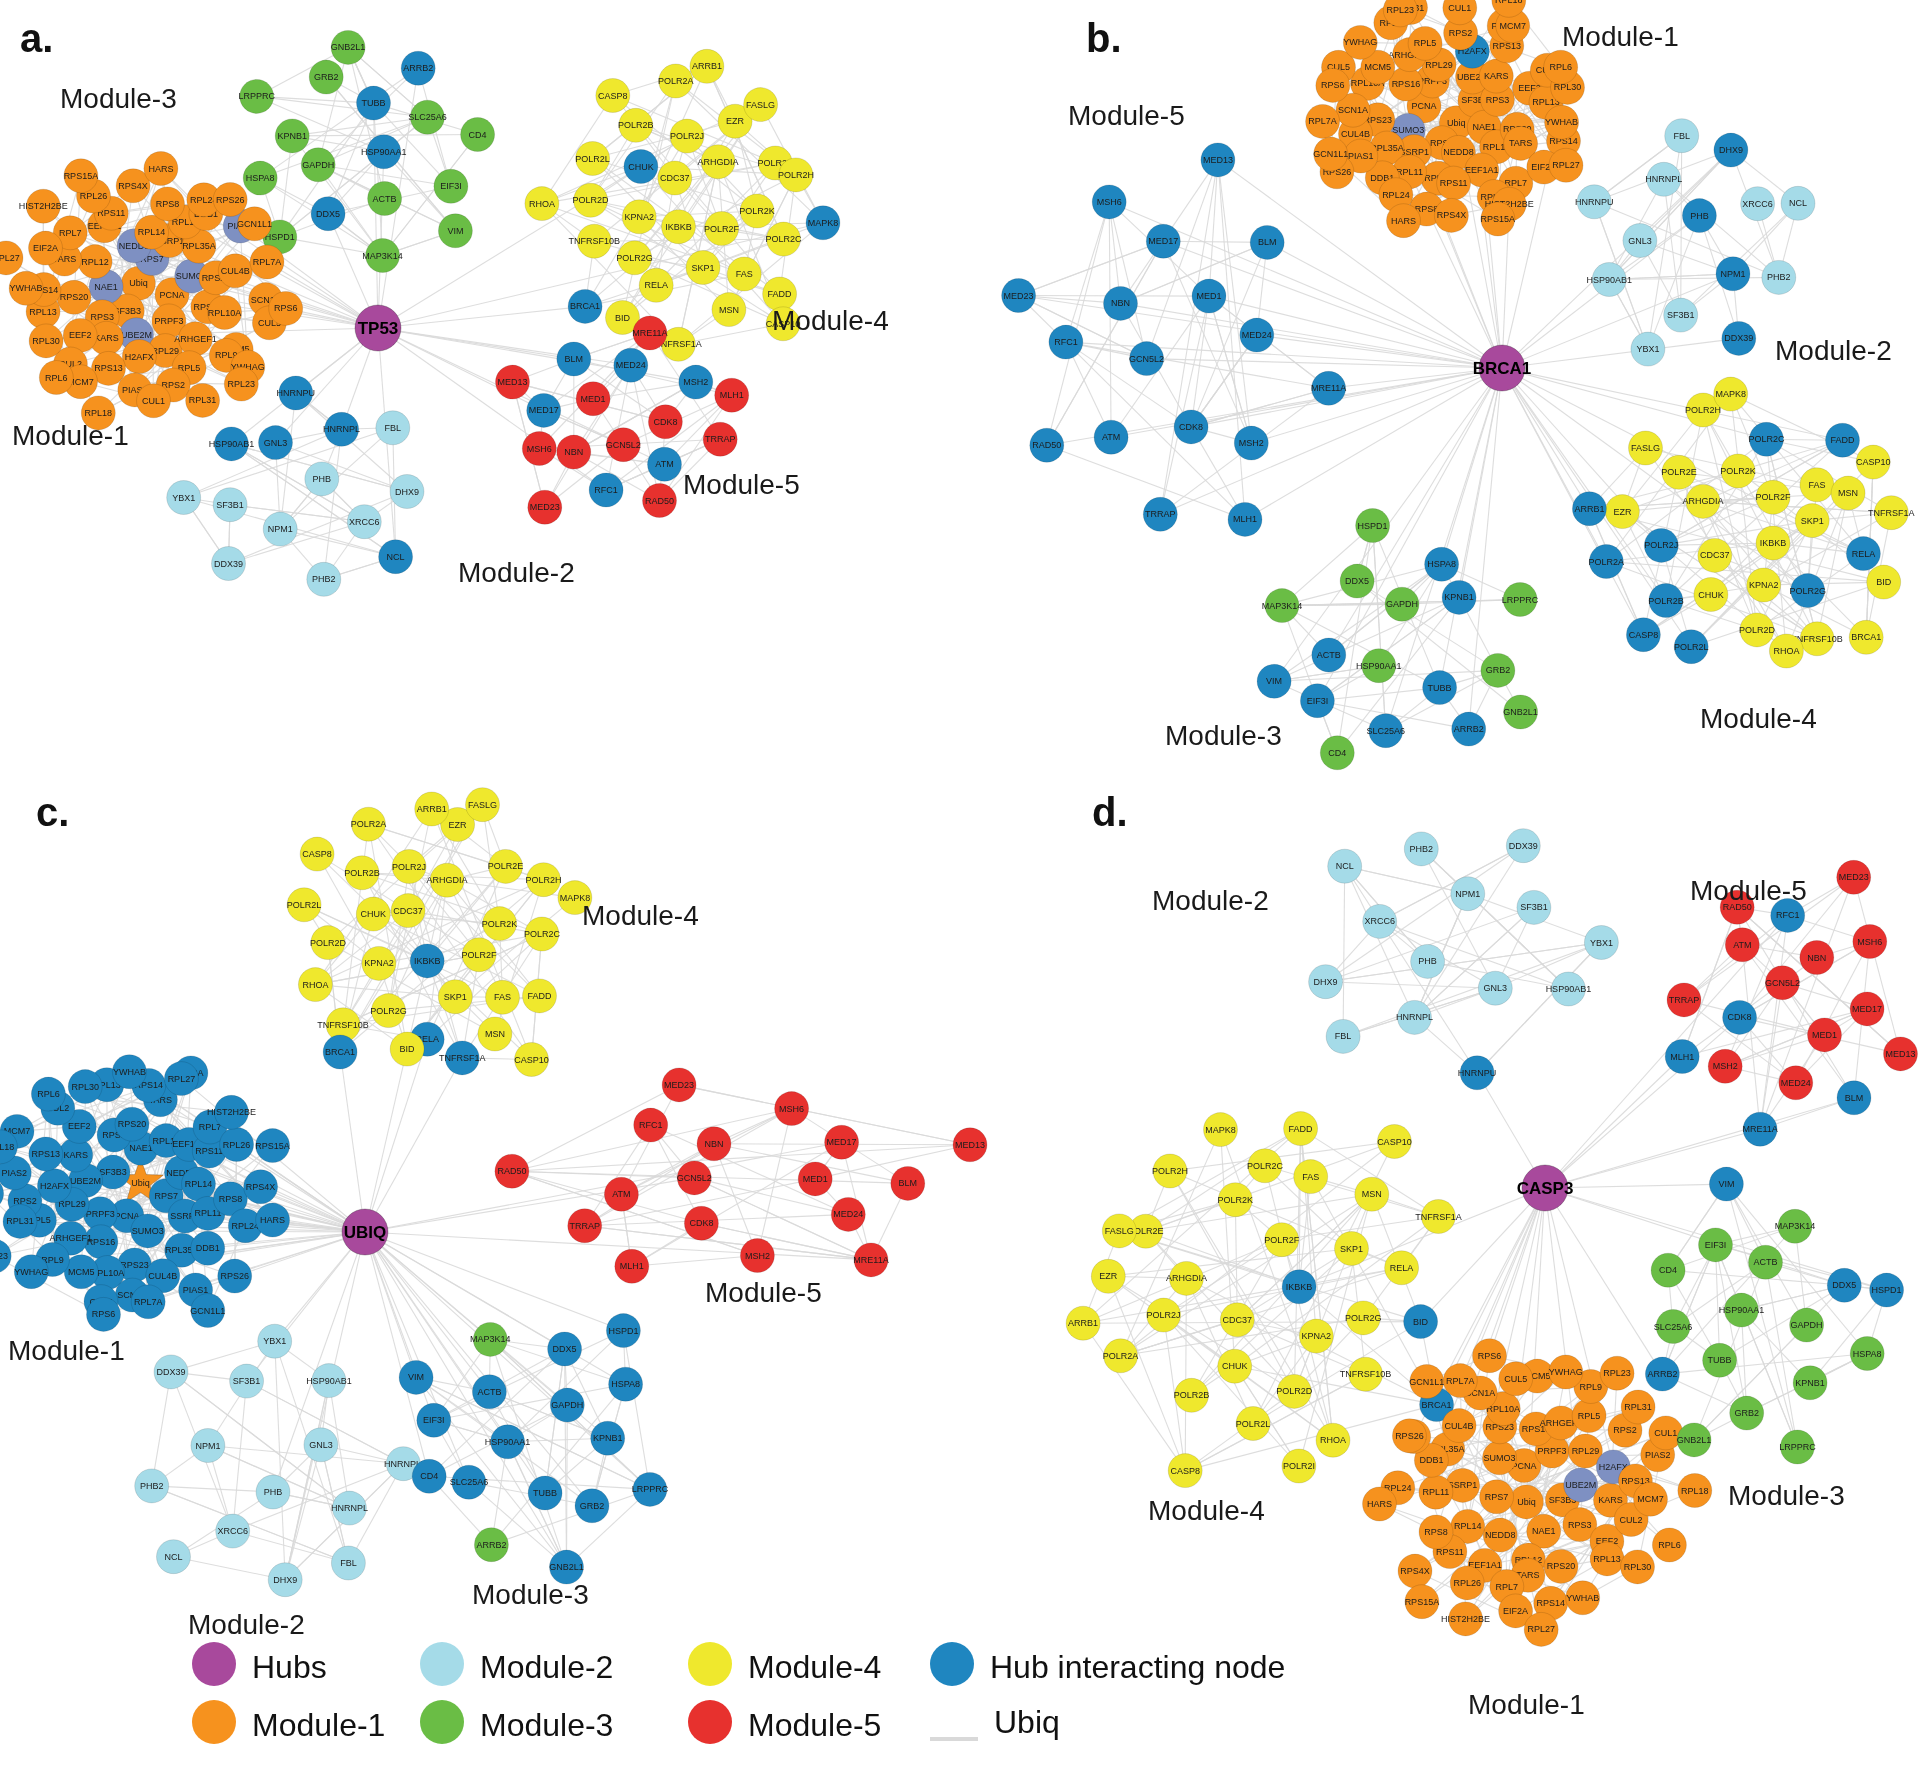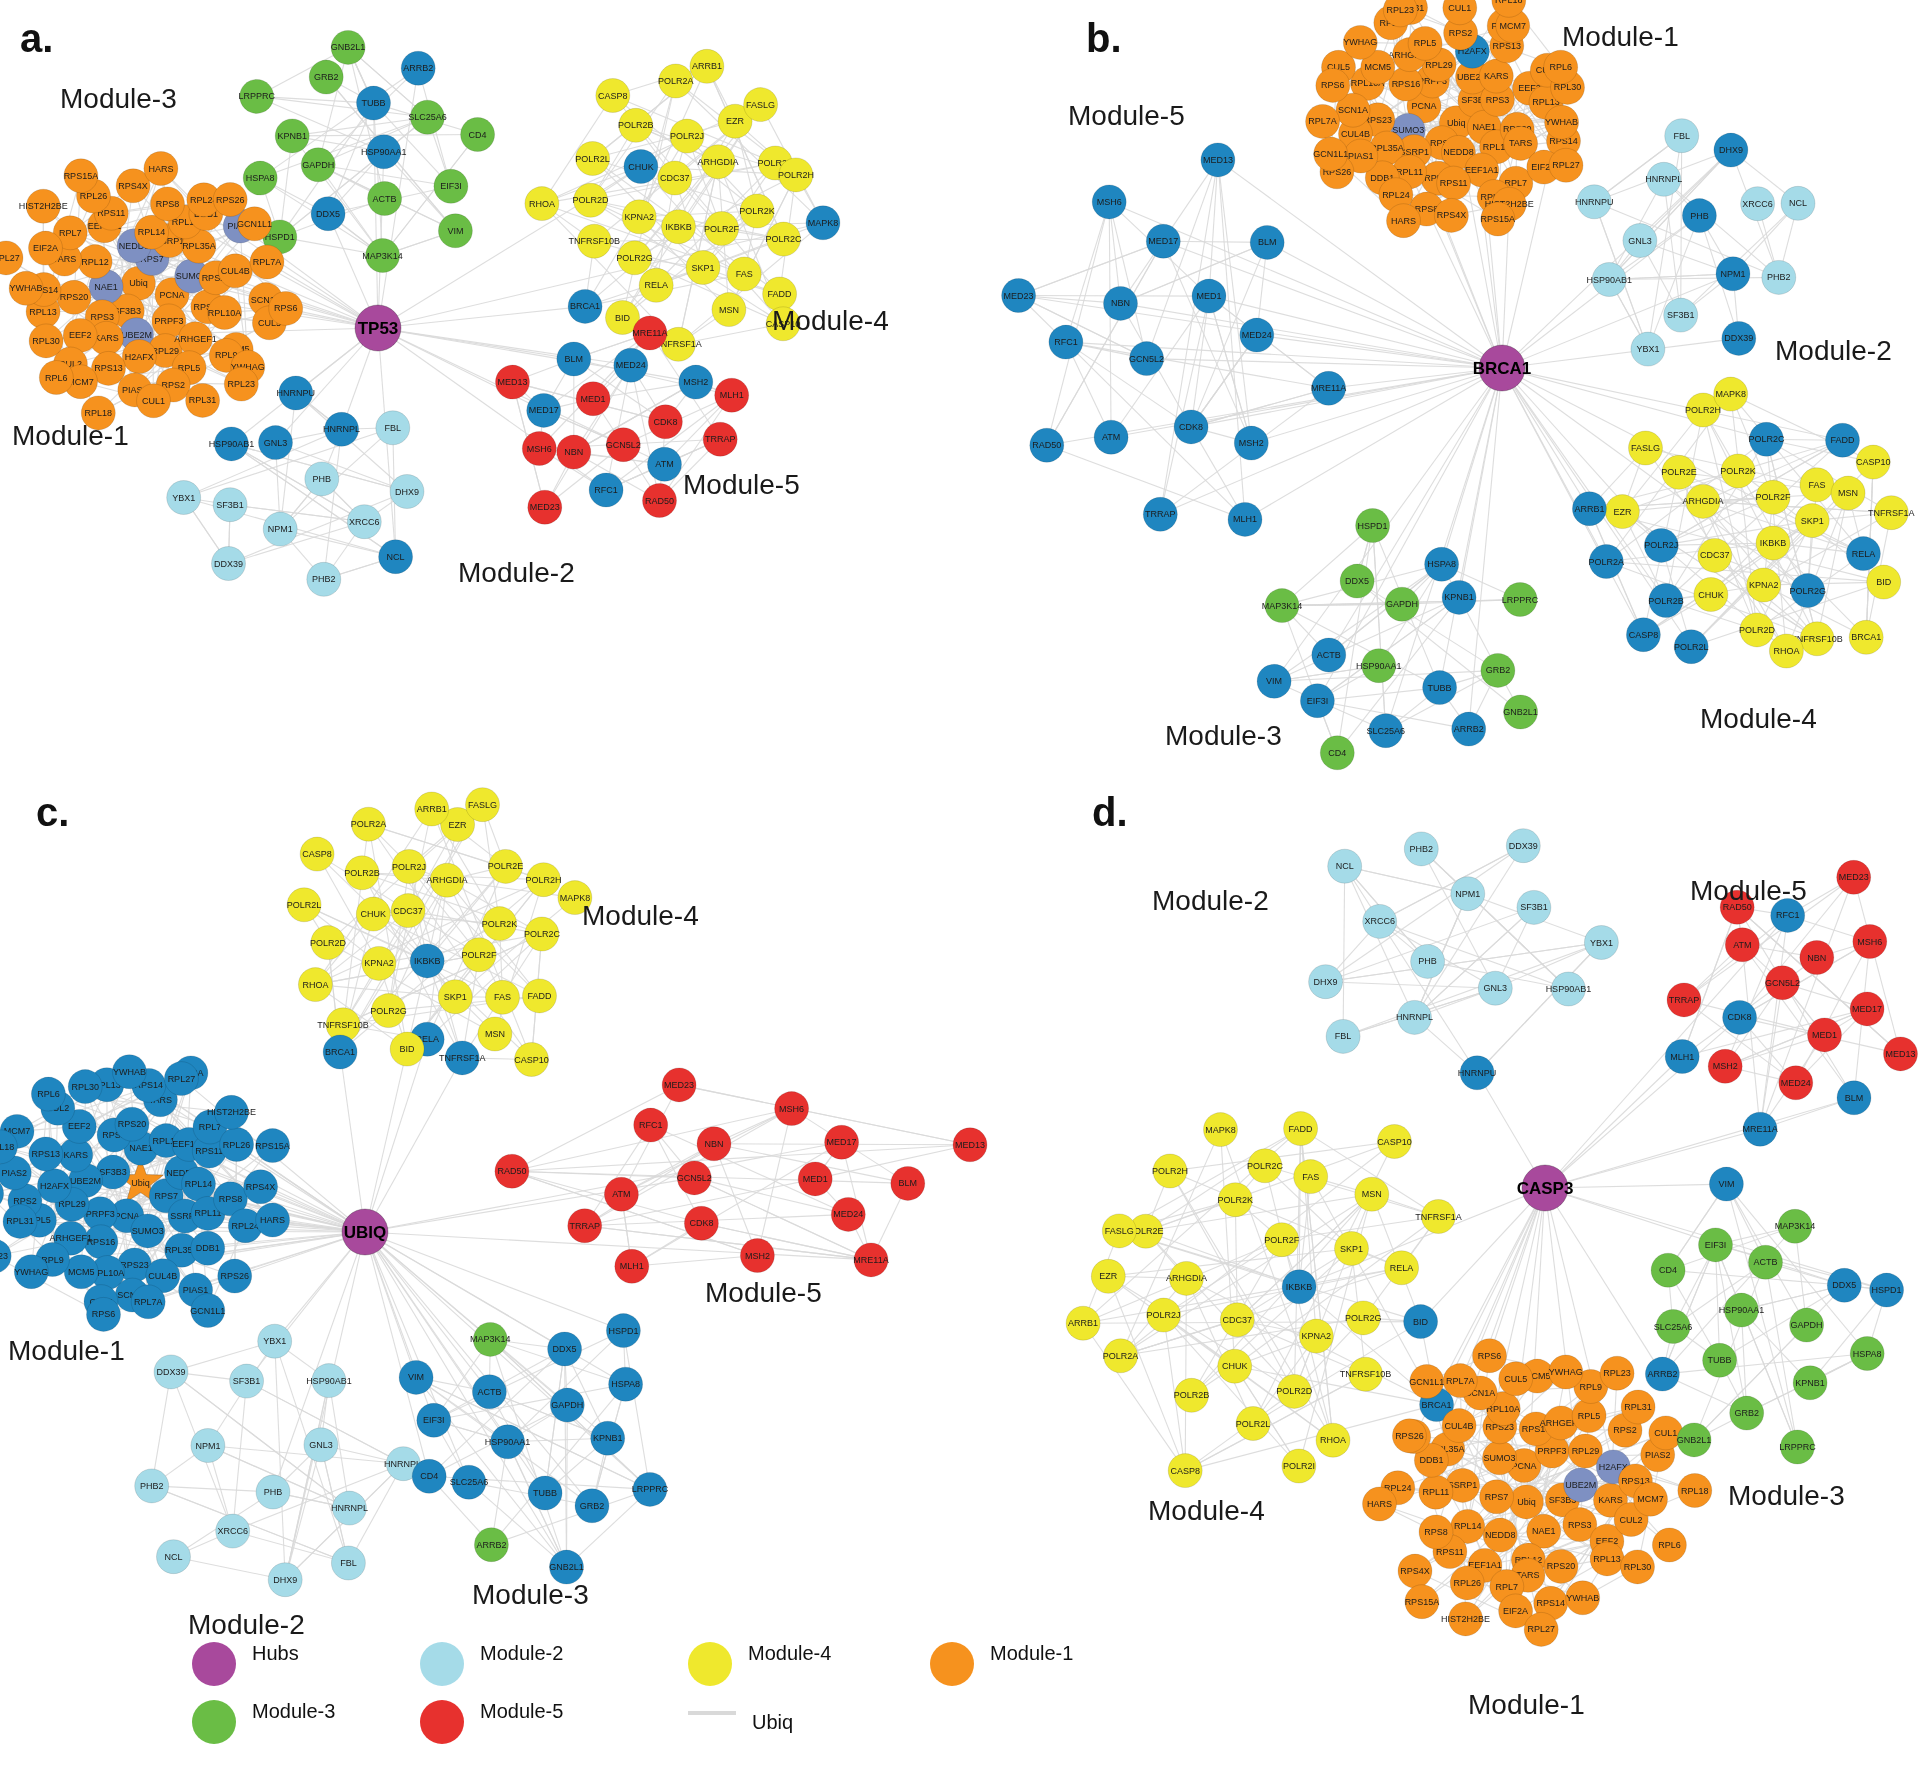--- a/index.html
+++ b/index.html
@@ -3,21 +3,21 @@
 <meta charset="utf-8">
 <style>
   html,body{margin:0;padding:0}
   body{width:1923px;height:1775px;background:#ffffff;font-family:"Liberation Sans",sans-serif;position:relative;overflow:hidden}
   #net{position:absolute;left:0;top:0}
   .node-label{font-size:9px;fill:#1c1c1c;text-anchor:middle;dominant-baseline:central;pointer-events:none}
   .hub-label{font-size:17px;font-weight:600;fill:#000;text-anchor:middle;dominant-baseline:central;pointer-events:none}
   .module-label{font-size:28px;fill:#1a1a1a}
   .panel-letter{font-size:40px;fill:#111;font-weight:600}
   .legend{position:absolute;left:192px;top:1642px;display:grid;grid-template-columns:228px 268px 242px auto;row-gap:14px;align-items:center}
-  .legend-item{display:flex;align-items:flex-start;gap:16px;font-size:20px;color:#111;white-space:nowrap}
+  .legend-item{display:flex;align-items:flex-end;gap:16px;font-size:32px;color:#111;white-space:nowrap}
   .dot{width:44px;height:44px;border-radius:50%;flex:0 0 auto}
   .line-swatch{width:48px;height:4px;flex:0 0 auto}
 </style>
 </head>
 <body>
 
 <svg id="net" width="1923" height="1775" viewBox="0 0 1923 1775">
     <g>
       <g stroke="#D9D9D9" stroke-width="1.1" stroke-opacity="0.9">
         <line x1="383.8" y1="151.8" x2="455.4" y2="230.8"></line>
@@ -3973,20 +3973,24 @@
   </div>
   <div class="legend-item">
     <span class="dot" style="background: rgb(165, 219, 232);"></span>
     <span>Module-2</span>
   </div>
   <div class="legend-item">
     <span class="dot" style="background: rgb(239, 232, 45);"></span>
     <span>Module-4</span>
   </div>
   <div class="legend-item">
+    <span class="dot" style="background: rgb(31, 134, 192);"></span>
+    <span>Hub interacting node</span>
+  </div>
+  <div class="legend-item">
     <span class="dot" style="background: rgb(246, 146, 30);"></span>
     <span>Module-1</span>
   </div>
   <div class="legend-item">
     <span class="dot" style="background: rgb(106, 189, 69);"></span>
     <span>Module-3</span>
   </div>
   <div class="legend-item">
     <span class="dot" style="background: rgb(231, 49, 46);"></span>
     <span>Module-5</span>

